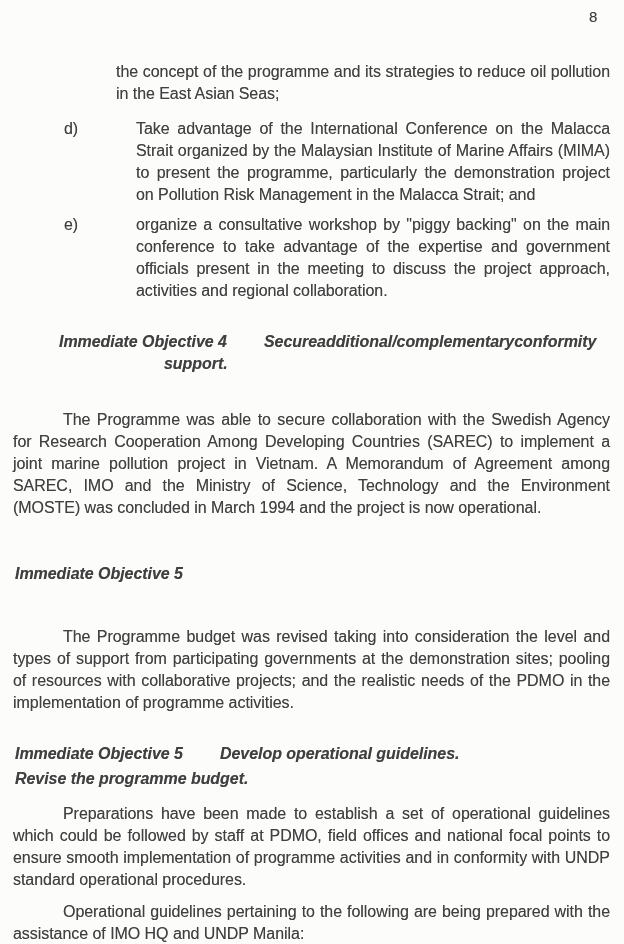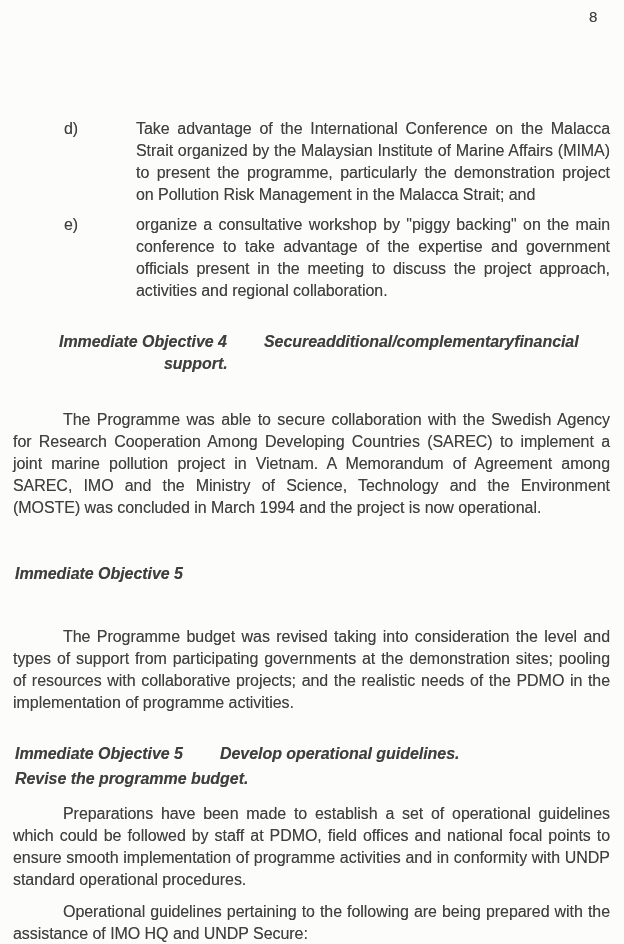--- a/index.html
+++ b/index.html
@@ -64,38 +64,39 @@
   .para3 { top: 803px; }
   .para4 { top: 901px; }
 </style>
 </head>
 <body>
 
 <div class="page">
 
   <div class="page-number">8</div>
 
+  <div class="abs intro just">the concept of the programme and its strategies to reduce oil pollution in the East Asian Seas;</div>
 
   <div class="abs list-item item-d">
     <span class="li-label">d)</span>
     <div class="li-text">Take advantage of the International Conference on the Malacca Strait organized by the Malaysian Institute of Marine Affairs (MIMA) to present the programme, particularly the demonstration project on Pollution Risk Management in the Malacca Strait; and</div>
   </div>
 
   <div class="abs list-item item-e">
     <span class="li-label">e)</span>
     <div class="li-text">organize a consultative workshop by "piggy backing" on the main conference to take advantage of the expertise and government officials present in the meeting to discuss the project approach, activities and regional collaboration.</div>
   </div>
 
   <div class="abs heading h4">
     <div class="h4-line1">
       <span class="h-label">Immediate Objective 4</span>
       <span class="h4-rest">
         <span>Secure</span>
         <span>additional/complementary</span>
-        <span>financial</span>
+        <span>conformity</span>
       </span>
     </div>
     <div class="h4-line2">support.</div>
   </div>
 
   <p class="abs para para1">The Programme was able to secure collaboration with the Swedish Agency for Research Cooperation Among Developing Countries (SAREC) to implement a joint marine pollution project in Vietnam.  A Memorandum of Agreement among SAREC, IMO and the Ministry of Science, Technology and the Environment (MOSTE) was concluded in March 1994 and the project is now operational.</p>
 
   <div class="abs heading h5 h-row">
     <span class="h-label">Immediate Objective 5</span>
     <span>Revise the programme budget.</span>
@@ -103,15 +104,15 @@
 
   <p class="abs para para2">The Programme budget was revised taking into consideration the level and types of support from participating governments at the demonstration sites; pooling of resources with collaborative projects; and the realistic needs of the PDMO in the implementation of programme activities.</p>
 
   <div class="abs heading h6 h-row">
     <span class="h-label">Immediate Objective 5</span>
     <span>Develop operational guidelines.</span>
   </div>
 
   <p class="abs para para3">Preparations have been made to establish a set of operational guidelines which could be followed by staff at PDMO, field offices and national focal points to ensure smooth implementation of programme activities and in conformity with UNDP standard operational procedures.</p>
 
-  <p class="abs para para4">Operational guidelines pertaining to the following are being prepared with the assistance of IMO HQ and UNDP Secure:</p>
+  <p class="abs para para4">Operational guidelines pertaining to the following are being prepared with the assistance of IMO HQ and UNDP Manila:</p>
 
 </div>
 
 </body></html>

